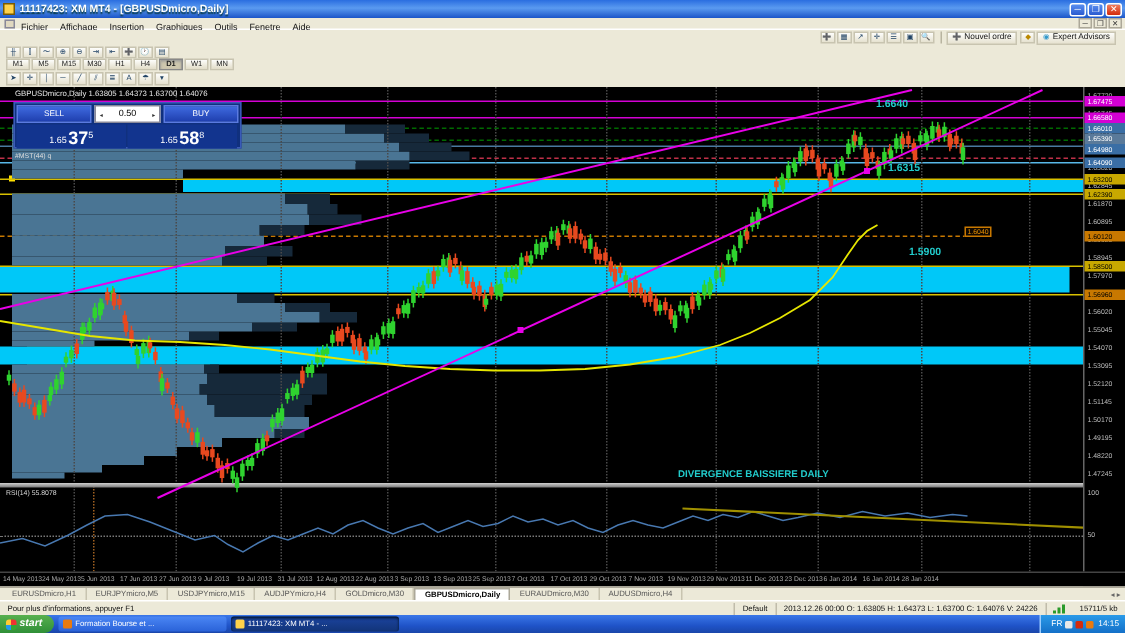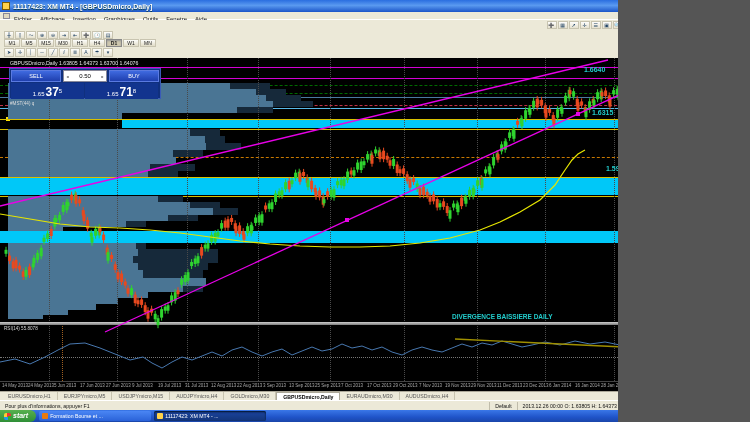--- a/index.html
+++ b/index.html
@@ -1,17 +1,17 @@
 <!DOCTYPE html>
 <html><head>
 <meta charset="utf-8">
 <style>
   html,body{margin:0;padding:0;background:#555;}
   *{box-sizing:border-box;font-family:"Liberation Sans",sans-serif;}
-  #win{position:relative;width:618px;height:422px;background:#ece9d8;overflow:hidden;}
+  #win{position:relative;width:750px;height:422px;background:#ece9d8;overflow:hidden;}
   
   #titlebar{position:absolute;left:0;top:0;width:750px;height:12px;
     background:linear-gradient(#2a6ee0,#5a9af0 45%,#1b55c8);display:flex;align-items:center;padding:0 2px;}
   #titlebar .ticon{width:8px;height:8px;background:#ffd24a;border:1px solid #7a5a00;margin-right:3px;flex:none;}
   #titlebar .ttext{color:#fff;font-size:7px;font-weight:bold;white-space:nowrap;flex:1;text-shadow:0 1px 1px #033;}
   .winbtn{width:11px;height:9px;margin-left:1px;font-size:6px;line-height:8px;text-align:center;color:#fff;
     background:linear-gradient(#5a8ff0,#2a5ad0);border:1px solid #fff;border-radius:2px;flex:none;}
   .winbtn.close{background:linear-gradient(#f08060,#d42a0c);}
   
   #menubar{position:absolute;left:0;top:12px;width:750px;height:8px;background:#ece9d8;display:flex;align-items:center;padding-left:3px;border-bottom:1px solid #fff;}
@@ -259,21 +259,21 @@
         <span class="tp-btn">BUY</span>
       </div>
       <div id="tp-row2">
         <span class="tp-price">
           <span class="pre">1.65</span>
           <span class="big">37</span>
           <span class="sup">5</span>
         </span>
         <span class="tp-price">
           <span class="pre">1.65</span>
-          <span class="big">71</span>
+          <span class="big">58</span>
           <span class="sup">8</span>
         </span>
       </div>
     </div>
 
     <div class="ind-label" style="left:10px;top:43px;color:#ddd;">#MST(44) q</div>
     <div id="sep1"></div>
     <div class="ind-label" style="left:4px;top:268px;">RSI(14) 55.8078</div>
     <div id="axis">
         <div class="axlabel" style="top: 3px;">1.67720</div>

